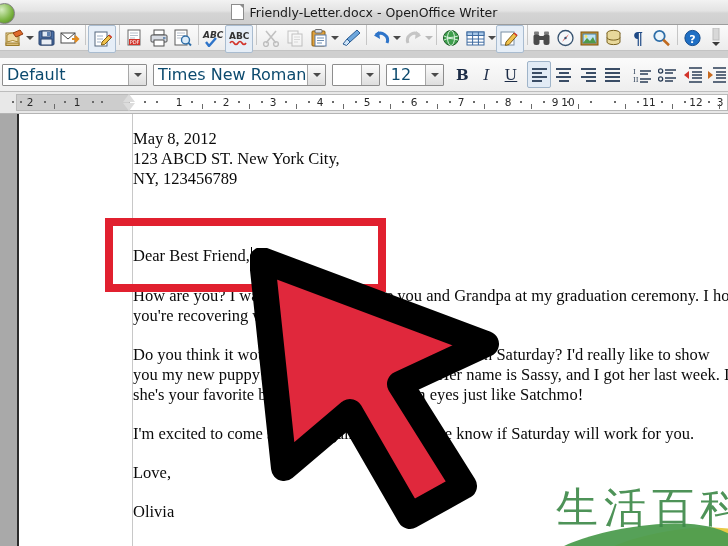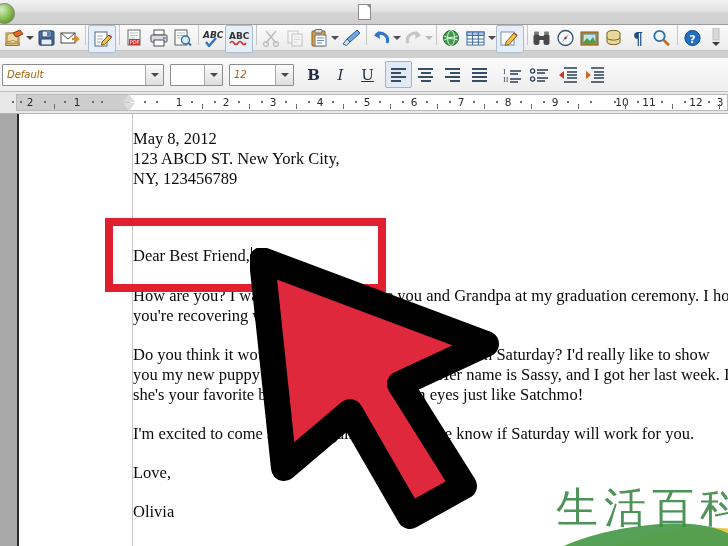--- a/index.html
+++ b/index.html
@@ -79,23 +79,22 @@
     display: flex; align-items: center; padding-left: 0px;
     box-sizing: border-box;
   }
   .combo {
     height: 22px; display: flex; align-items: stretch;
     border: 1px solid #8d8d8d; background: #ffffff; border-radius: 1px;
     box-sizing: border-box; margin-right: 6px;
   }
   .combo .cval {
     flex: 1; display: flex; align-items: center; padding: 0 4px;
-    font-size: 10px; color: #a16207; white-space: nowrap; overflow: hidden;
+    font-size: 16px; color: #0c4a6e; white-space: nowrap; overflow: hidden;
     font-family: "DejaVu Sans", sans-serif;
-    font-style: italic;
   }
   .combo .cbtn {
     width: 17px; border-left: 1px solid #a8a8a8;
     background: linear-gradient(to bottom, #fcfcfc, #dedede);
     display: flex; align-items: center; justify-content: center;
   }
   .arrow-dn {
     width: 0; height: 0; border-left: 4px solid transparent;
     border-right: 4px solid transparent; border-top: 4px solid #4a4a4a;
   }
@@ -222,20 +221,21 @@
 </style>
 </head>
 <body>
 
 <div id="app">
 
   <div class="titlebar">
     <div class="win-orb"></div>
     <div class="title-wrap">
       <span class="doc-glyph"></span>
+      <span class="title-text">Friendly-Letter.docx - OpenOffice Writer</span>
     </div>
   </div>
 
   <div class="toolbar-std">
 
     <div class="tb-item">
       <svg class="ico" width="20" height="19" viewBox="0 0 20 19">
         <rect x="2" y="4" width="13" height="12" fill="#fdf3dc" stroke="#9a7b2a"></rect>
         <path d="M3 6 q5 -4 11 0 v7 q-5 -3 -11 0 z" fill="#f0dba6" stroke="#a7862e"></path>
         <path d="M9 4 l7 -3 3 4 -7 3 z" fill="#e06a2a" stroke="#8f3c10"></path>
@@ -476,20 +476,26 @@
 
   <div class="toolbar-fmt">
 
     <div class="combo combo-style">
       <div class="cval" title="Paragraph Style">Default</div>
       <div class="cbtn">
         <span class="arrow-dn"></span>
       </div>
     </div>
 
+    <div class="combo combo-font">
+      <div class="cval" title="Font Name">Times New Roman</div>
+      <div class="cbtn">
+        <span class="arrow-dn"></span>
+      </div>
+    </div>
 
     <div class="combo combo-blank">
       <div class="cval"></div>
       <div class="cbtn">
         <span class="arrow-dn"></span>
       </div>
     </div>
 
     <div class="combo combo-size">
       <div class="cval" title="Size">12</div>
@@ -590,21 +596,21 @@
 
     <span class="rk" style="left:179px">1</span>
     <span class="rk" style="left:226px">2</span>
     <span class="rk" style="left:273px">3</span>
     <span class="rk" style="left:320px">4</span>
     <span class="rk" style="left:367px">5</span>
     <span class="rk" style="left:414px">6</span>
     <span class="rk" style="left:461px">7</span>
     <span class="rk" style="left:508px">8</span>
     <span class="rk" style="left:555px">9</span>
-    <span class="rk" style="left:622px">10</span>
+    <span class="rk" style="left:568px">10</span>
     <span class="rk" style="left:649px">11</span>
     <span class="rk" style="left:696px">12</span>
     <span class="rk" style="left:720px">3</span>
 
     <span class="rdot" style="left:144px"></span>
       <span class="rdot" style="left:156px"></span>
     <span class="rhalf" style="left:202px"></span>
     <span class="rdot" style="left:191px"></span>
       <span class="rdot" style="left:214px"></span>
     <span class="rhalf" style="left:249px"></span>

